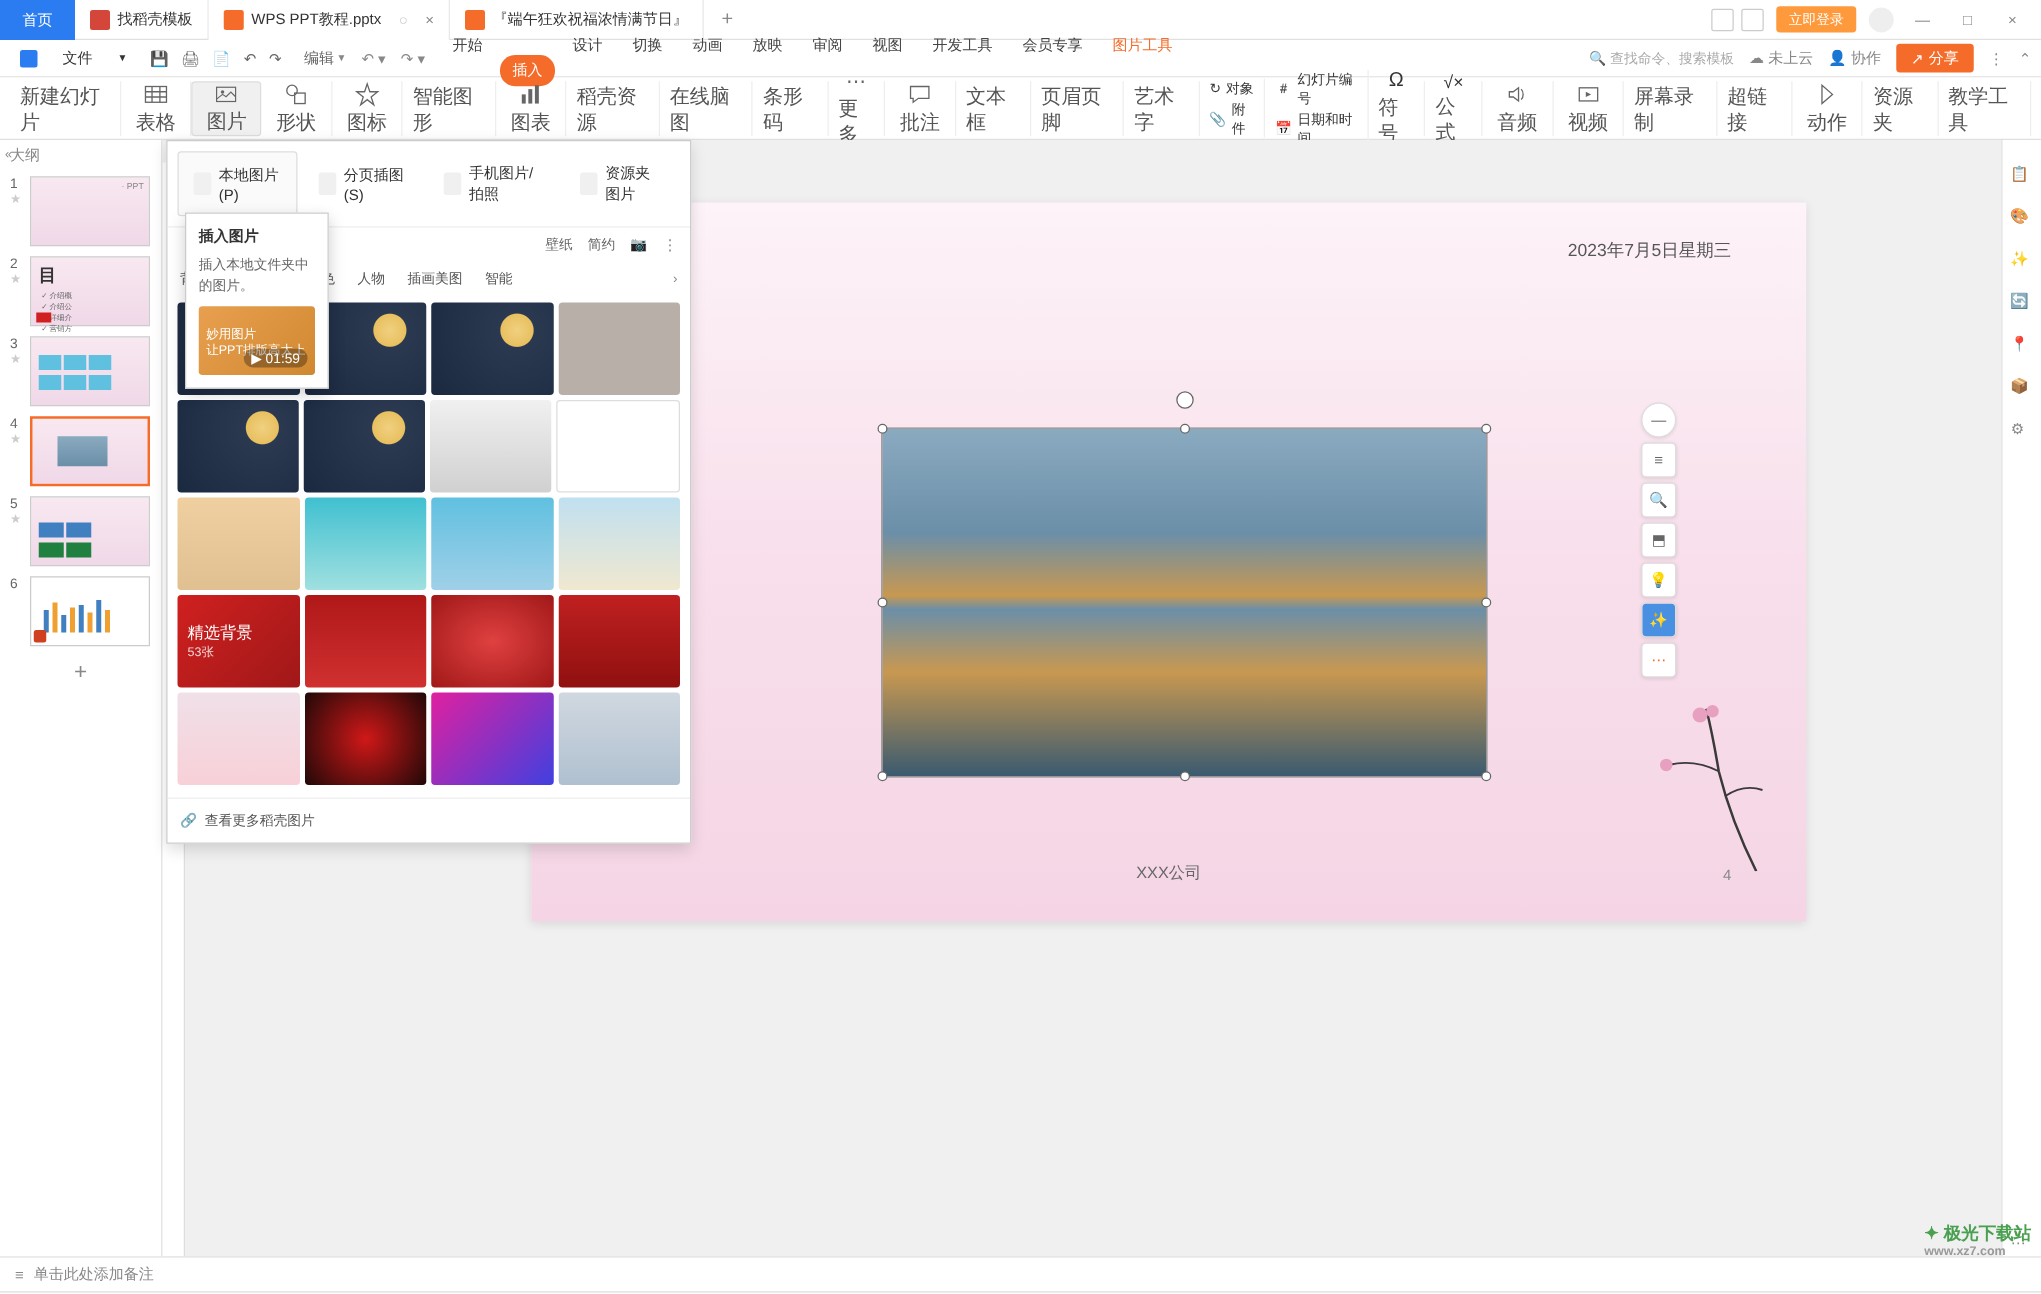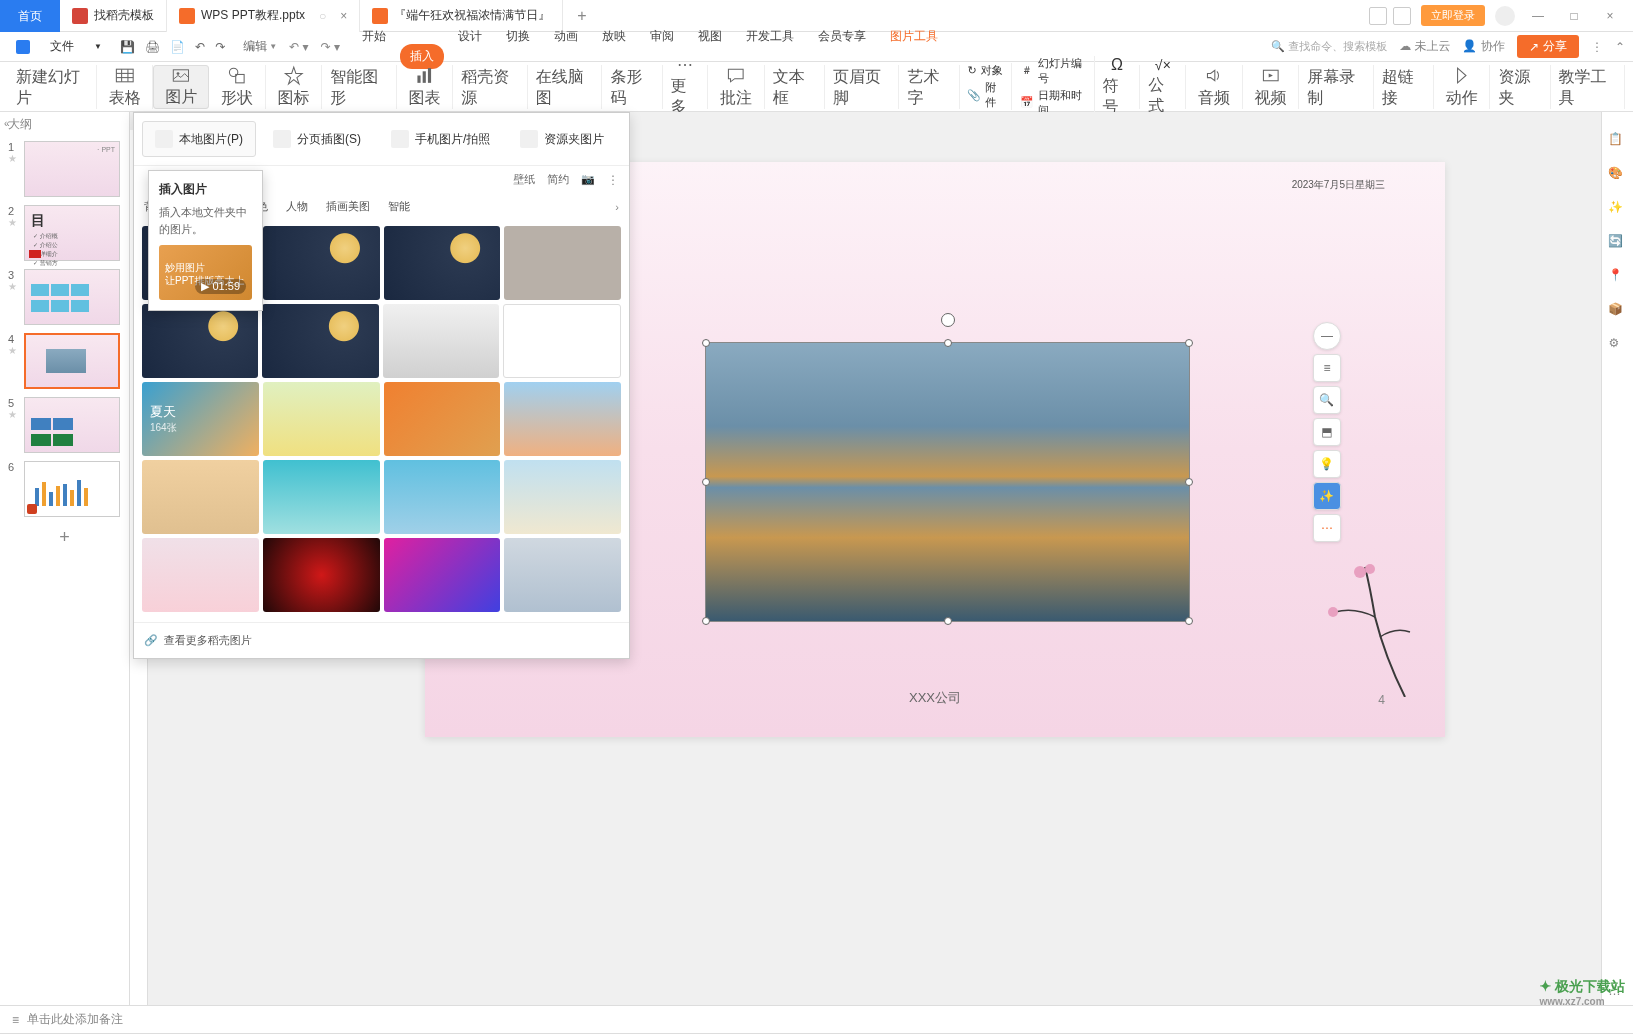--- a/index.html
+++ b/index.html
@@ -34,21 +34,21 @@
     
     
     .ribbon { height: 50px; background: #fff; display: flex; align-items: center; padding: 0 8px; border-bottom: 1px solid #e0e0e0; }
     .ribbon-group { display: flex; flex-direction: column; align-items: center; padding: 0 8px; gap: 2px; border-right: 1px solid #eee; height: 44px; justify-content: center; }
     .ribbon-group.active { background: #f0f0f0; border: 1px solid #ddd; border-radius: 3px; }
     .ribbon-label { font-size: 16px; color: #555; }
     .ribbon-multi { display: flex; flex-direction: column; gap: 2px; padding: 0 8px; border-right: 1px solid #eee; font-size: 11px; }
     .ribbon-multi-row { display: flex; align-items: center; gap: 4px; }
     
     
-    .dropdown-panel { position: absolute; top: 112px; left: 133px; width: 497px; background: #fff; border: 1px solid #ccc; box-shadow: 0 4px 12px rgba(0,0,0,0.15); z-index: 100; }
+    .dropdown-panel { position: absolute; top: 112px; left: 133px; width: 420px; background: #fff; border: 1px solid #ccc; box-shadow: 0 4px 12px rgba(0,0,0,0.15); z-index: 100; }
     .dropdown-tabs { display: flex; padding: 8px; gap: 4px; }
     .dropdown-tab { display: flex; align-items: center; gap: 6px; padding: 8px 12px; border: 1px solid transparent; cursor: pointer; }
     .dropdown-tab.selected { border: 1px solid #ddd; border-radius: 3px; background: #fafafa; }
     .dd-tab-icon { width: 18px; height: 18px; background: #f0f0f0; border-radius: 2px; }
     
     .tooltip-box { position: absolute; top: 170px; left: 148px; background: #fff; border: 1px solid #ccc; box-shadow: 0 4px 12px rgba(0,0,0,0.2); padding: 10px; width: 115px; z-index: 200; }
     .tooltip-title { font-weight: bold; margin-bottom: 6px; }
     .tooltip-desc { font-size: 11px; color: #666; line-height: 1.5; }
     .tooltip-video { margin-top: 8px; width: 100%; height: 55px; background: linear-gradient(135deg, #e8a050, #d08830); border-radius: 3px; position: relative; }
     .tooltip-video-text { position: absolute; left: 6px; top: 16px; color: #fff; font-size: 10px; line-height: 1.3; }
@@ -84,21 +84,21 @@
     .slide-star { font-size: 10px; color: #ccc; }
     .slide-thumb { width: 96px; height: 56px; border: 1px solid #ccc; background: linear-gradient(180deg, #f8e8f0, #f0d8e8); position: relative; }
     .slide-thumb.active { border: 2px solid #f56c2a; }
     .slide-add { text-align: center; font-size: 18px; color: #888; padding: 6px; cursor: pointer; }
     
     
     .canvas-area { flex: 1; background: #f0f0f0; position: relative; overflow: hidden; }
     .ruler-h { height: 18px; background: #fff; border-bottom: 1px solid #ddd; font-size: 9px; color: #888; padding-left: 20px; display: flex; align-items: center; gap: 32px; }
     .ruler-v { position: absolute; left: 0; top: 18px; width: 18px; bottom: 0; background: #fff; border-right: 1px solid #ddd; }
     .slide-canvas { position: absolute; left: 295px; top: 50px; width: 1020px; height: 575px; background: linear-gradient(180deg, #fdf3f8 0%, #f8dfeb 50%, #f5d5e5 100%); box-shadow: 0 2px 8px rgba(0,0,0,0.1); }
-    .canvas-date { position: absolute; right: 60px; top: 16px; font-size: 10px; color: #555; margin-left: 20px; }
+    .canvas-date { position: absolute; right: 60px; top: 30px; font-size: 14px; color: #555; margin-left: 20px; }
     .canvas-company { position: absolute; left: 50%; bottom: 30px; transform: translateX(-50%); font-size: 13px; color: #666; }
     .canvas-pagenum { position: absolute; right: 60px; bottom: 30px; font-size: 12px; color: #888; }
     .canvas-image { position: absolute; left: 280px; top: 180px; width: 485px; height: 280px; border: 1px solid #888; background: linear-gradient(180deg, #8aaac0 0%, #6b8fa8 30%, #c89850 48%, #6b8fa8 52%, #c89850 70%, #3a5a70 100%); }
     .selection-handle { position: absolute; width: 8px; height: 8px; background: #fff; border: 1px solid #666; border-radius: 50%; }
     .rotate-handle { position: absolute; width: 14px; height: 14px; background: #fff; border: 1px solid #666; border-radius: 50%; left: 50%; top: -30px; transform: translateX(-50%); }
     
     
     .float-toolbar { position: absolute; right: 260px; top: 210px; display: flex; flex-direction: column; gap: 4px; z-index: 50; }
     .float-btn { width: 28px; height: 28px; background: #fff; border: 1px solid #ddd; border-radius: 4px; display: flex; align-items: center; justify-content: center; box-shadow: 0 1px 3px rgba(0,0,0,0.1); cursor: pointer; color: #666; }
     .float-btn.close { border-radius: 50%; }
@@ -436,35 +436,35 @@
       <div class="image-thumb bg-moon"></div>
       <div class="image-thumb bg-concrete"></div>
     </div>
     <div class="image-row">
       <div class="image-thumb bg-moon"></div>
       <div class="image-thumb bg-moon"></div>
       <div class="image-thumb bg-flower"></div>
       <div class="image-thumb bg-calendar"></div>
     </div>
     <div class="image-row">
-      <div class="image-thumb bg-summer1">
-        <div class="thumb-label">
-          <div>夏天</div>
-          <div class="thumb-sub">164张</div>
-        </div>
-      </div>
-      <div class="image-thumb bg-summer2"></div>
-      <div class="image-thumb bg-summer3"></div>
-      <div class="image-thumb bg-summer4"></div>
-    </div>
-    <div class="image-row">
       <div class="image-thumb bg-beach1"></div>
       <div class="image-thumb bg-beach2"></div>
       <div class="image-thumb bg-beach3"></div>
       <div class="image-thumb bg-beach4"></div>
+    </div>
+    <div class="image-row">
+      <div class="image-thumb bg-red1">
+        <div class="thumb-label">
+          <div>精选背景</div>
+          <div class="thumb-sub">53张</div>
+        </div>
+      </div>
+      <div class="image-thumb bg-red2"></div>
+      <div class="image-thumb bg-red3"></div>
+      <div class="image-thumb bg-red4"></div>
     </div>
     <div class="image-row">
       <div class="image-thumb bg-grad1"></div>
       <div class="image-thumb bg-grad2"></div>
       <div class="image-thumb bg-grad3"></div>
       <div class="image-thumb bg-grad4"></div>
     </div>
   </div>
 
   <div class="view-more">

